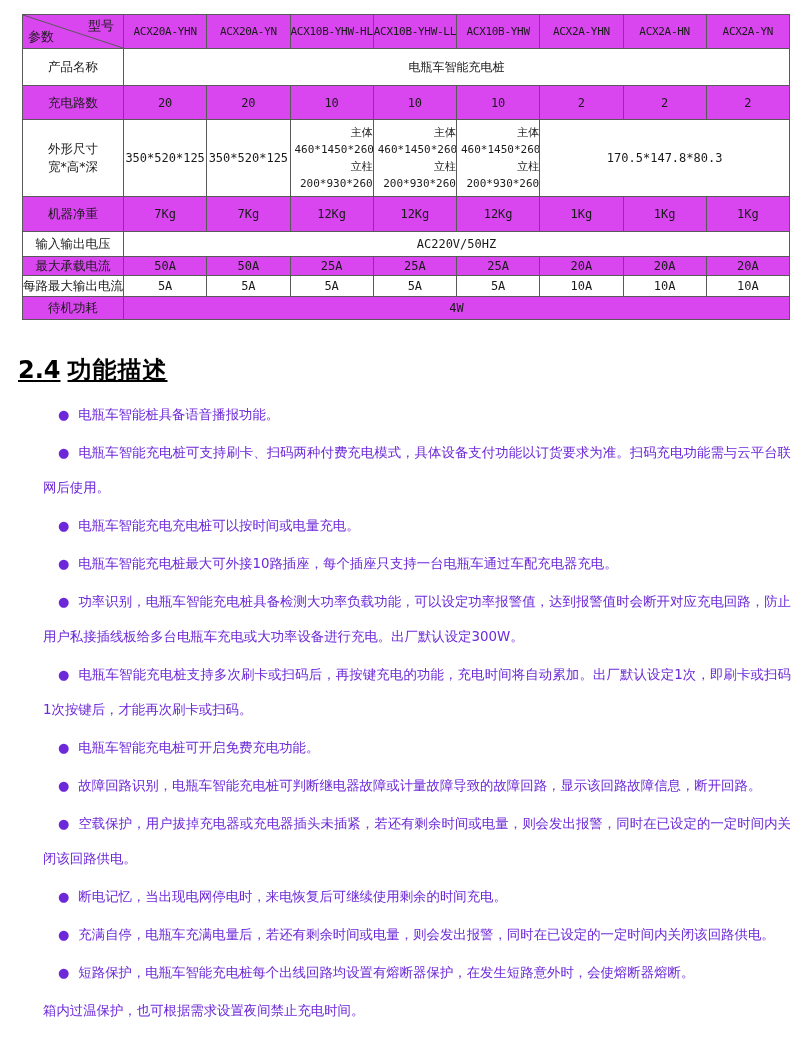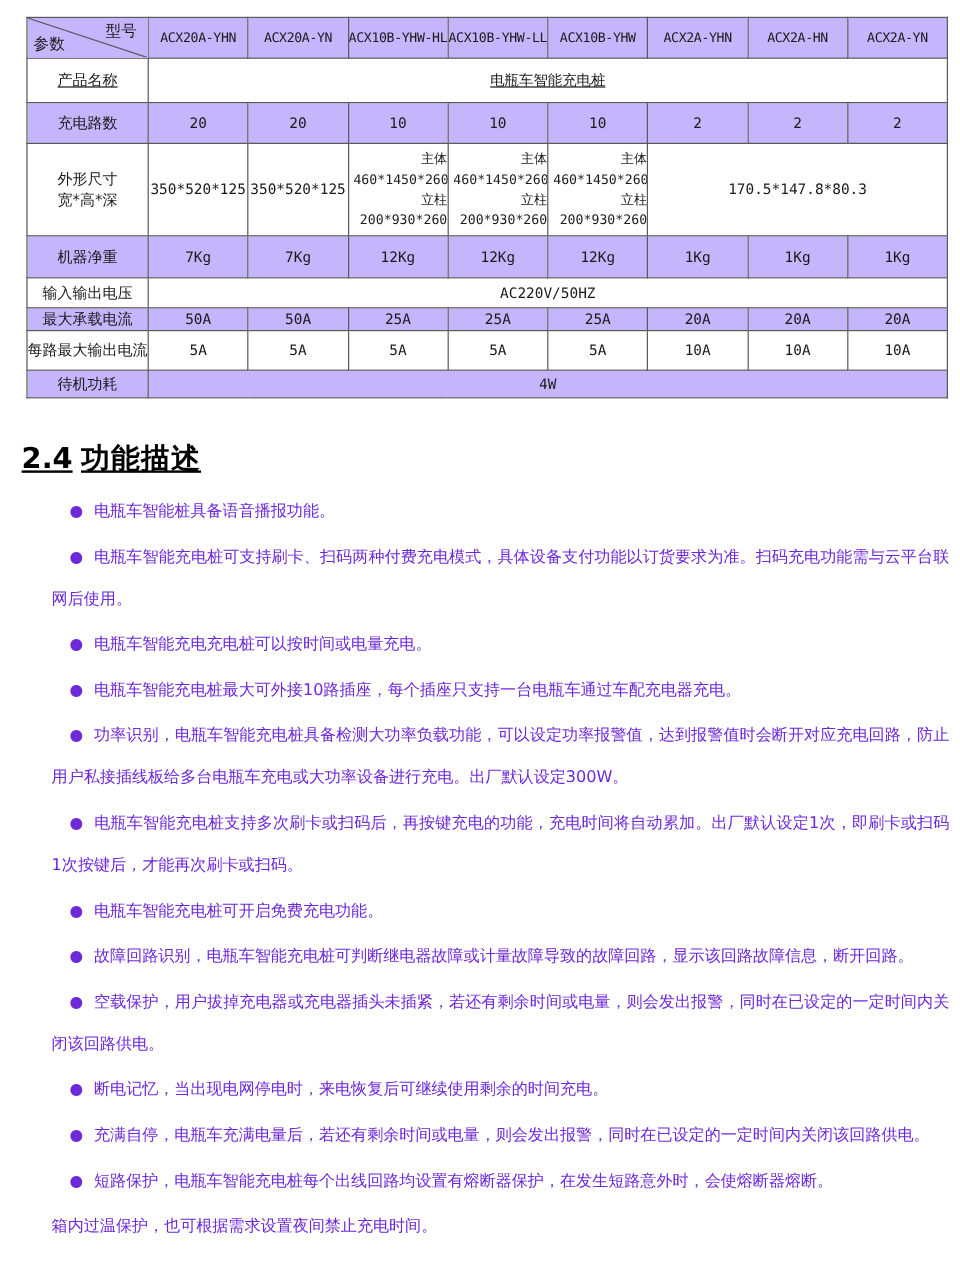--- a/index.html
+++ b/index.html
@@ -23,29 +23,29 @@
     border: 1px solid #595959;
     font-weight: normal;
     text-align: center;
     vertical-align: middle;
     padding: 0;
     overflow: hidden;
     white-space: nowrap;
     font-size: 12px;
     color: #1a1a1a;
   }
-  .spec-table tr.shaded th, .spec-table tr.shaded td { background: #c4b5fd; }
+  .spec-table tr.shaded th, .spec-table tr.shaded td { background: #d946ef; }
   .spec-table thead tr { height: 34px; }
-  .spec-table tbody tr:nth-child(1) { height: 37px; text-decoration: underline; }
+  .spec-table tbody tr:nth-child(1) { height: 37px; }
   .spec-table tbody tr:nth-child(2) { height: 34px; }
   .spec-table tbody tr:nth-child(3) { height: 77px; }
   .spec-table tbody tr:nth-child(4) { height: 35px; }
   .spec-table tbody tr:nth-child(5) { height: 25px; }
   .spec-table tbody tr:nth-child(6) { height: 16px; }
-  .spec-table tbody tr:nth-child(7) { height: 33px; }
+  .spec-table tbody tr:nth-child(7) { height: 21px; }
   .spec-table tbody tr:nth-child(8) { height: 23px; }
 
   .spec-table th.model {
     font-family: "DejaVu Sans Mono", "Liberation Mono", monospace;
     font-size: 11px;
     letter-spacing: -0.3px;
   }
   .spec-table th.rowlabel {
     font-size: 12.5px;
     line-height: 18px;

